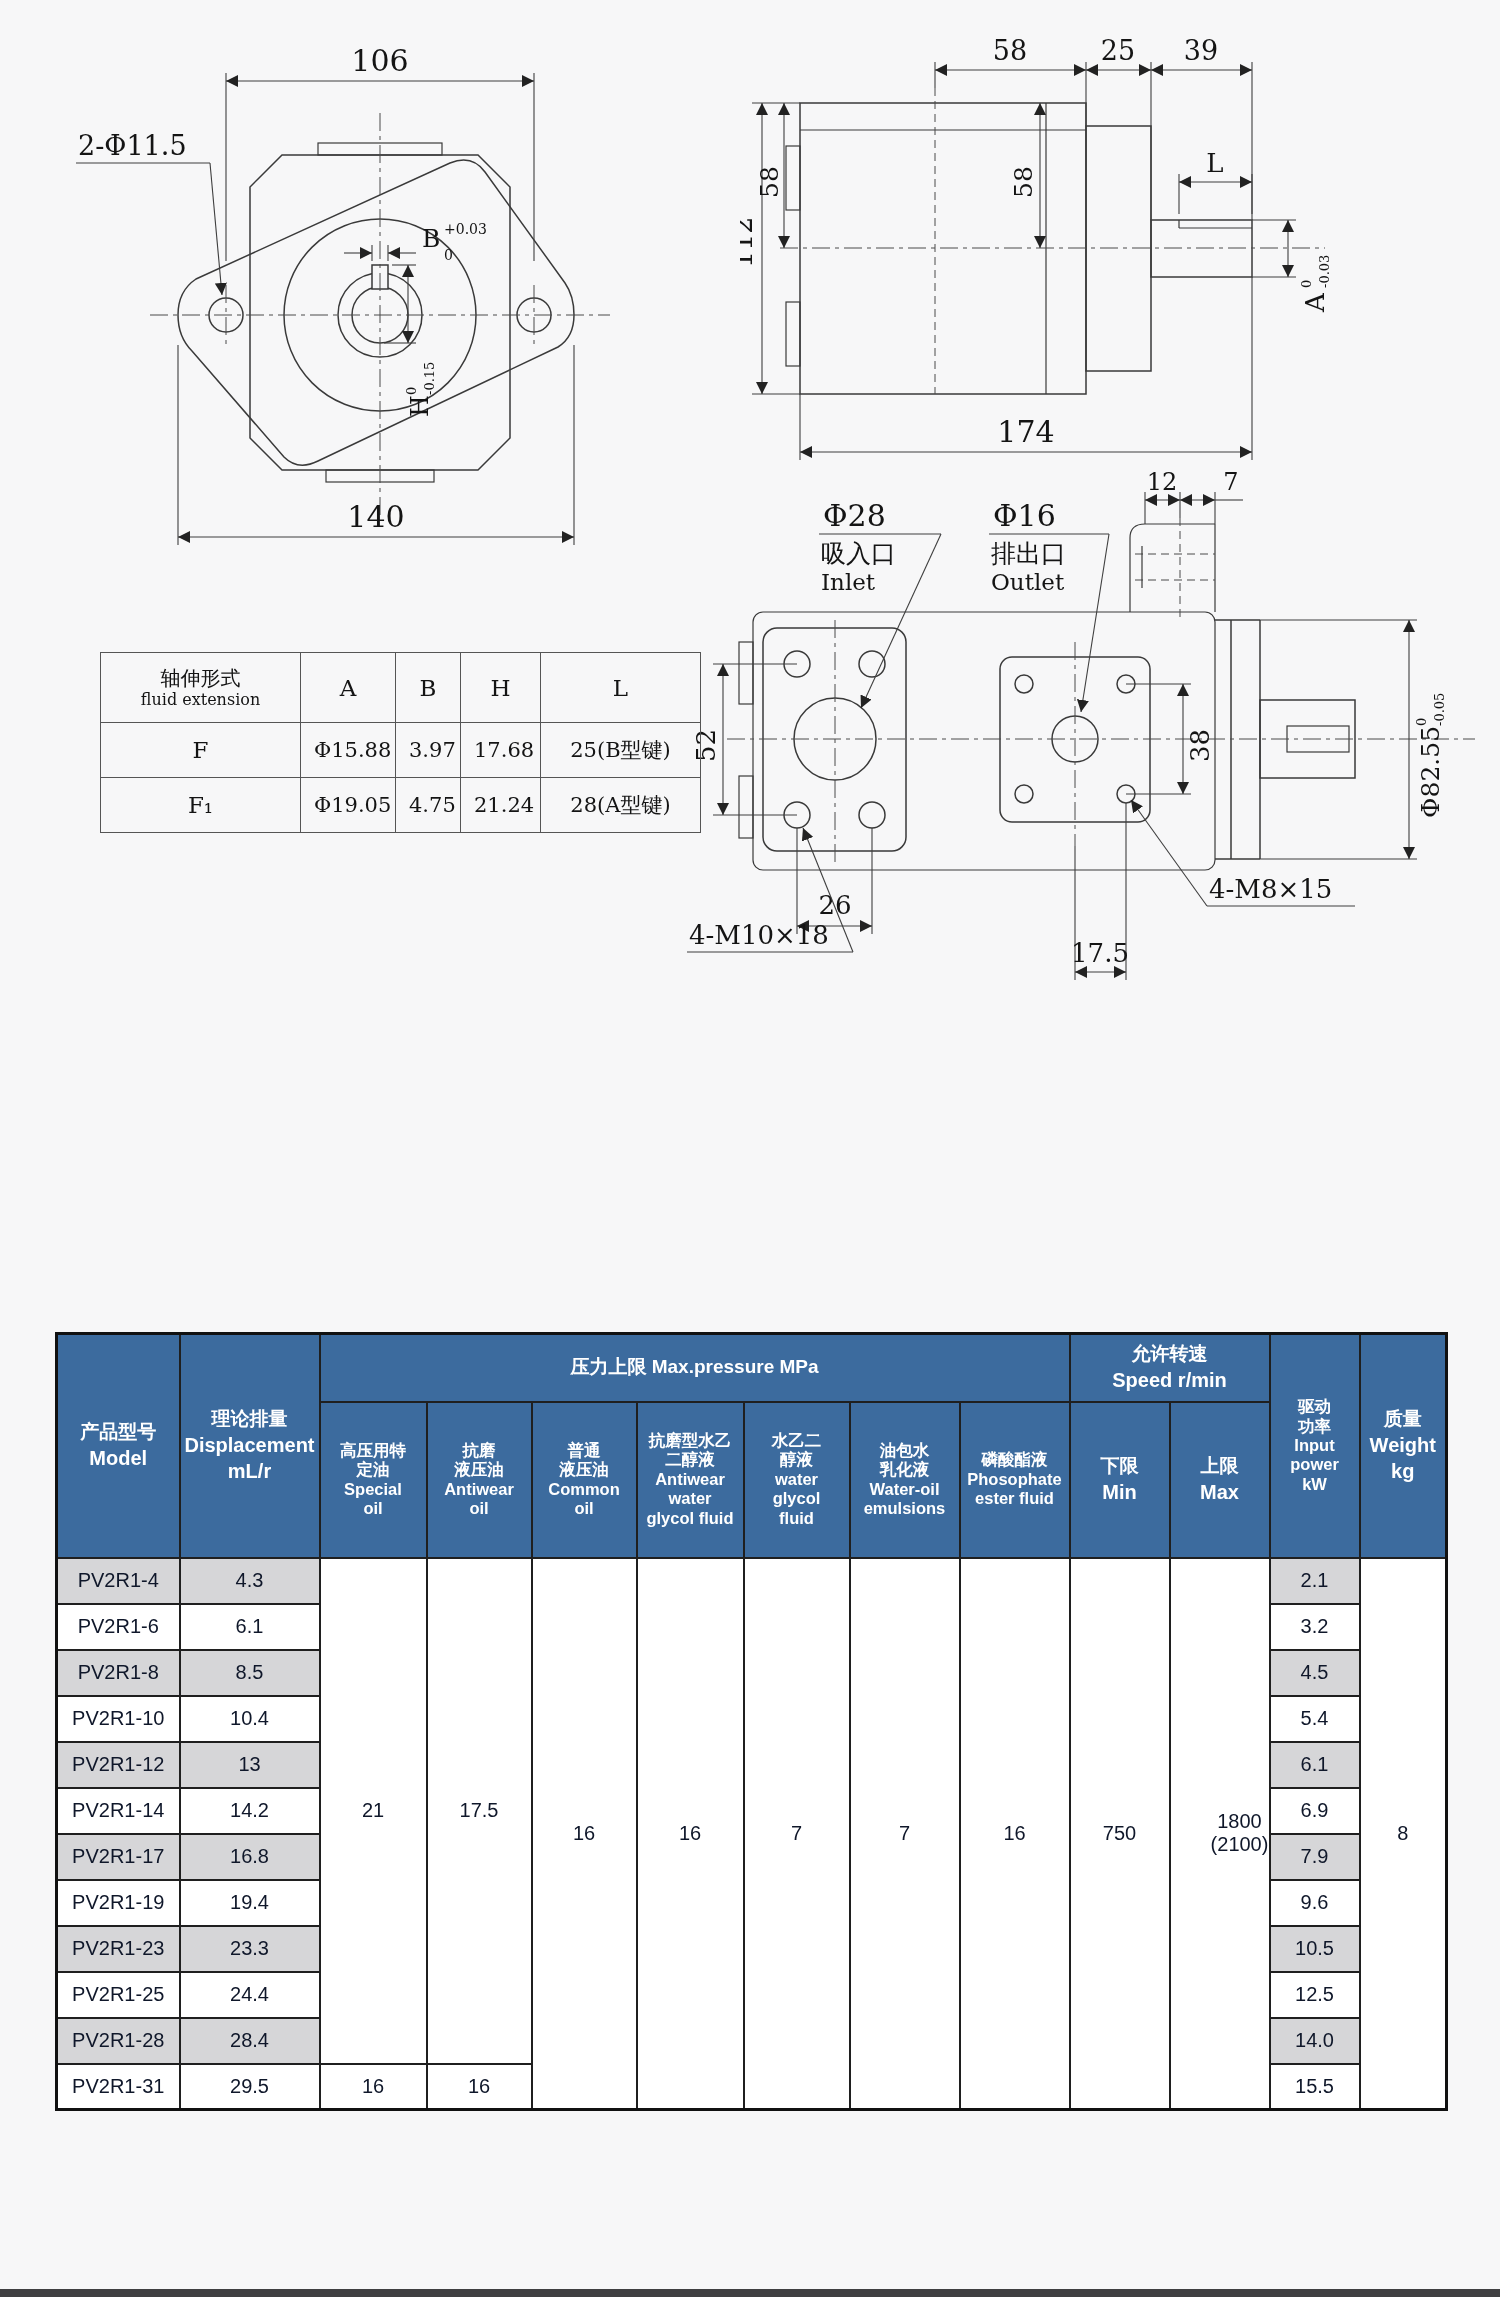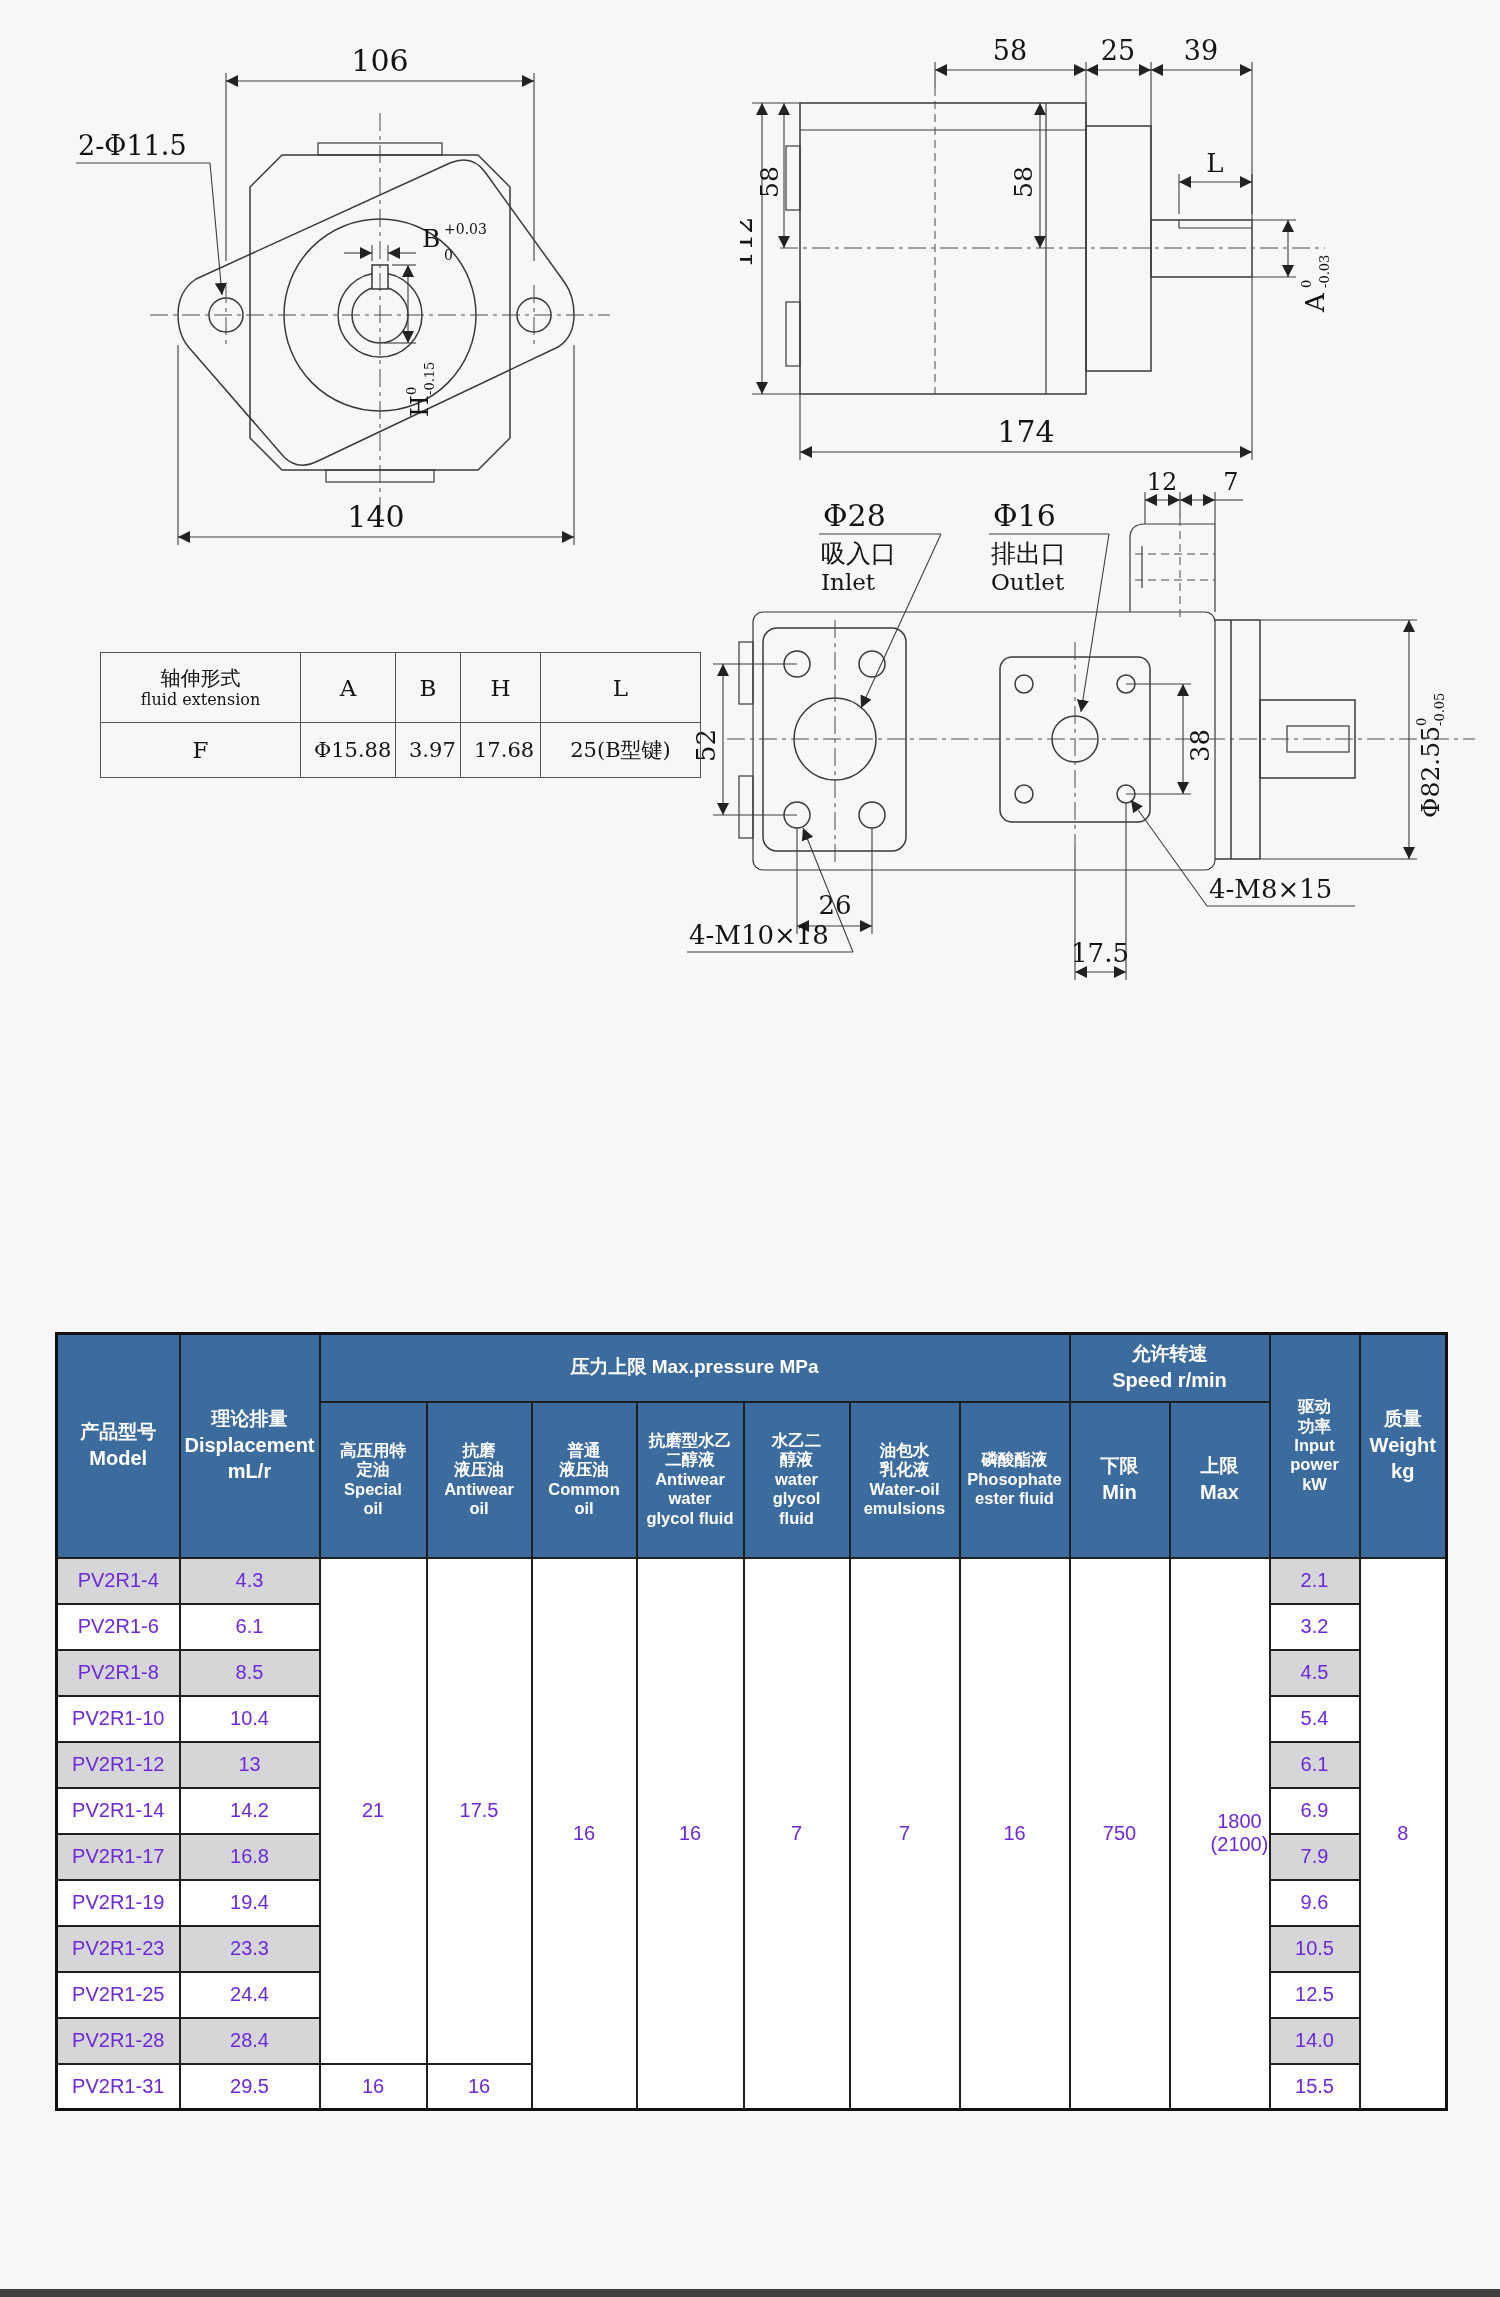--- a/index.html
+++ b/index.html
@@ -18,21 +18,21 @@
   .shaft td{border:1.5px solid #555;text-align:center;vertical-align:middle;padding:13px;background:transparent;}
   .sz{display:block;font-size:20px;line-height:1.2;}
   .se{display:block;font-size:16px;line-height:1.2;}
   .sc{font-size:23px;}
   .sv{font-size:21px;}
   
   .spec{border-collapse:collapse;table-layout:fixed;width:1390px;border:3px solid #111;
         font-family:"Liberation Sans",sans-serif;}
   .spec th,.spec td{border:2px solid #1f1f1f;text-align:center;vertical-align:middle;padding:0;}
   .spec th{background:#3c6b9e;color:#ffffff;font-weight:bold;}
-  .spec td{background:#ffffff;color:#6d28d9;font-size:20px;}
+  .spec td{background:#ffffff;color:#0f172a;font-size:20px;}
   .spec td.g{background:#d6d6d8;}
   .hz{display:block;font-size:19px;line-height:1.3;}
   .he{display:block;font-size:20px;line-height:1.3;}
   .hs{display:block;font-size:16.5px;line-height:1.18;}
   .max2{display:block;font-size:20px;line-height:1.15;margin-left:40px;}
   .bottombar{position:absolute;left:0;top:2289px;width:1500px;height:8px;background:#3f3f41;}
 </style>
 </head>
 <body>
 
@@ -283,20 +283,27 @@
       <td class="sc">B</td>
       <td class="sc">H</td>
       <td class="sc">L</td>
     </tr>
     <tr style="height:52px">
       <td class="sc">F</td>
       <td class="sv">Φ15.88</td>
       <td class="sv">3.97</td>
       <td class="sv">17.68</td>
       <td class="sv">25(B型键)</td>
+    </tr>
+    <tr style="height:52px">
+      <td class="sc">F₁</td>
+      <td class="sv">Φ19.05</td>
+      <td class="sv">4.75</td>
+      <td class="sv">21.24</td>
+      <td class="sv">28(A型键)</td>
     </tr>
   </tbody>
     </table>
 
   <table class="spec panel" style="left:55px;top:1332px;">
     <colgroup>
       <col style="width:123px">
         <col style="width:140px">
         <col style="width:107px">
         <col style="width:105px">

